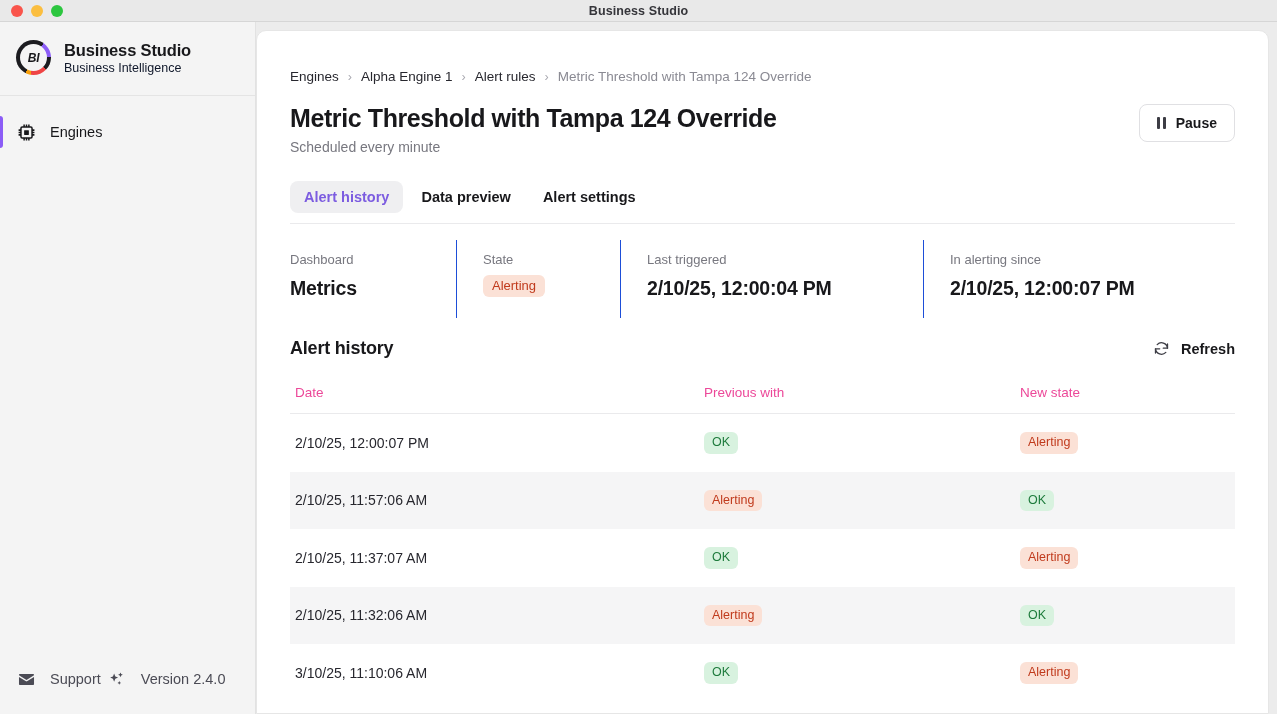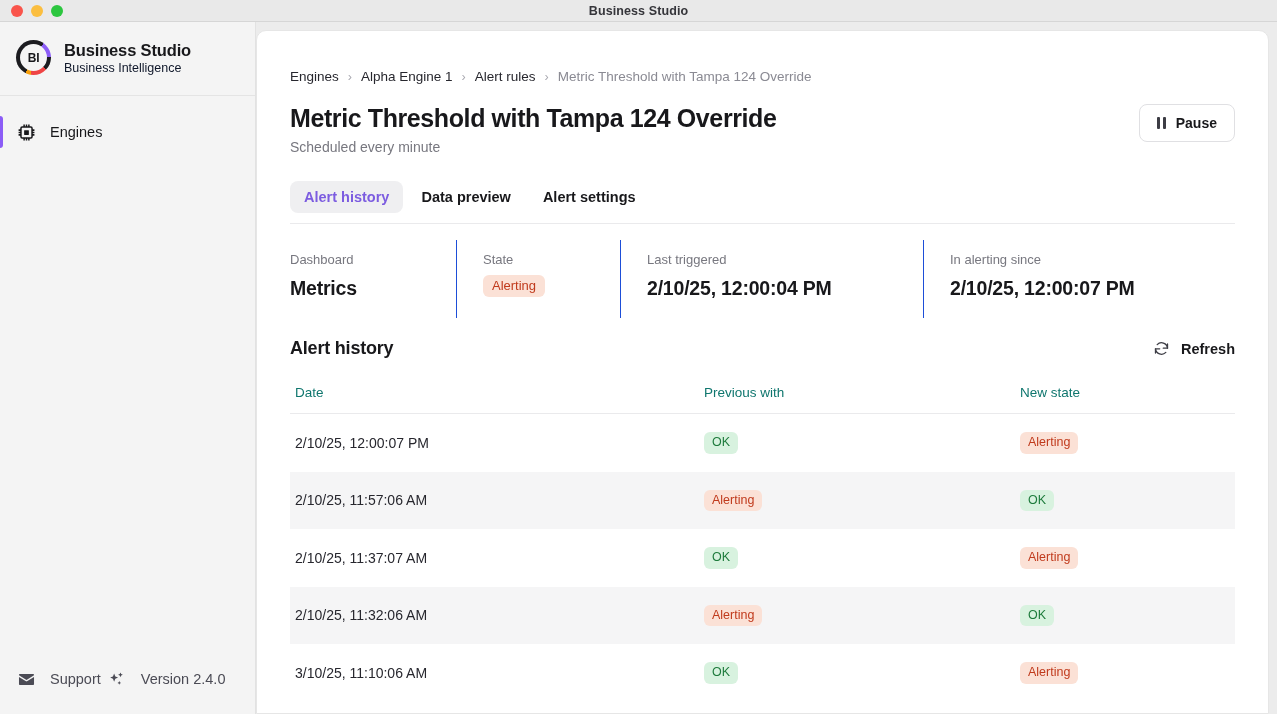--- a/index.html
+++ b/index.html
@@ -58,21 +58,21 @@
        #EF4444 195deg 250deg,
        #F59E0B 250deg 268deg,
        #1B1B1F 268deg 360deg);
   }
   .logo .hole {
     position: absolute; inset: 4px; border-radius: 50%;
     background: #F4F4F4;
     display: flex; align-items: center; justify-content: center;
   }
   .logo .hole span {
-    font-size: 12px; font-weight: bold; color: #18181B; letter-spacing: -.3px;
+    font-size: 12px; font-weight: bold; color: #18181B; letter-spacing: -.3px; font-style: italic;
   }
   .brand-text { display: flex; flex-direction: column; gap: 1px; }
   .brand-name { font-size: 16.5px; font-weight: bold; color: #18181B; letter-spacing: -.15px; }
   .brand-sub  { font-size: 12.5px; color: #0f172a; }
 
   .nav { padding-top: 14px; flex: 1; }
   .nav-item {
     display: flex; align-items: center; gap: 14px;
     height: 44px; padding: 0 16px;
     position: relative; cursor: pointer;
@@ -152,21 +152,21 @@
 
   
   .section-head { display: flex; align-items: center; justify-content: space-between; margin-top: 20px; }
   .section-title { font-size: 18px; font-weight: bold; color: #18181B; letter-spacing: -.2px; }
   .refresh-btn { display: flex; align-items: center; gap: 11px; cursor: pointer; background:none; border:none; }
   .refresh-label { font-size: 14.5px; font-weight: bold; color: #18181B; }
   .refresh-ic { width: 17px; height: 17px; color: #3C3C44; display:flex; }
 
   table { width: 100%; border-collapse: collapse; margin-top: 26px; table-layout: fixed; }
   th {
-    text-align: left; font-size: 13.5px; font-weight: normal; color: #0f766e;
+    text-align: left; font-size: 13.5px; font-weight: normal; color: #ec4899;
     padding: 0 0 13px 0; border-bottom: 1px solid #EAEAEC;
   }
   th.c1 { width: 414px; padding-left: 5px; }
   th.c2 { width: 316px; }
   th.c3 { width: auto; }
   td { font-size: 14px; color: #27272E; padding: 18px 0; vertical-align: middle; }
   td.c1 { padding-left: 5px; }
   tbody tr.striped { background: #F5F5F6; }
 </style>
 </head>

